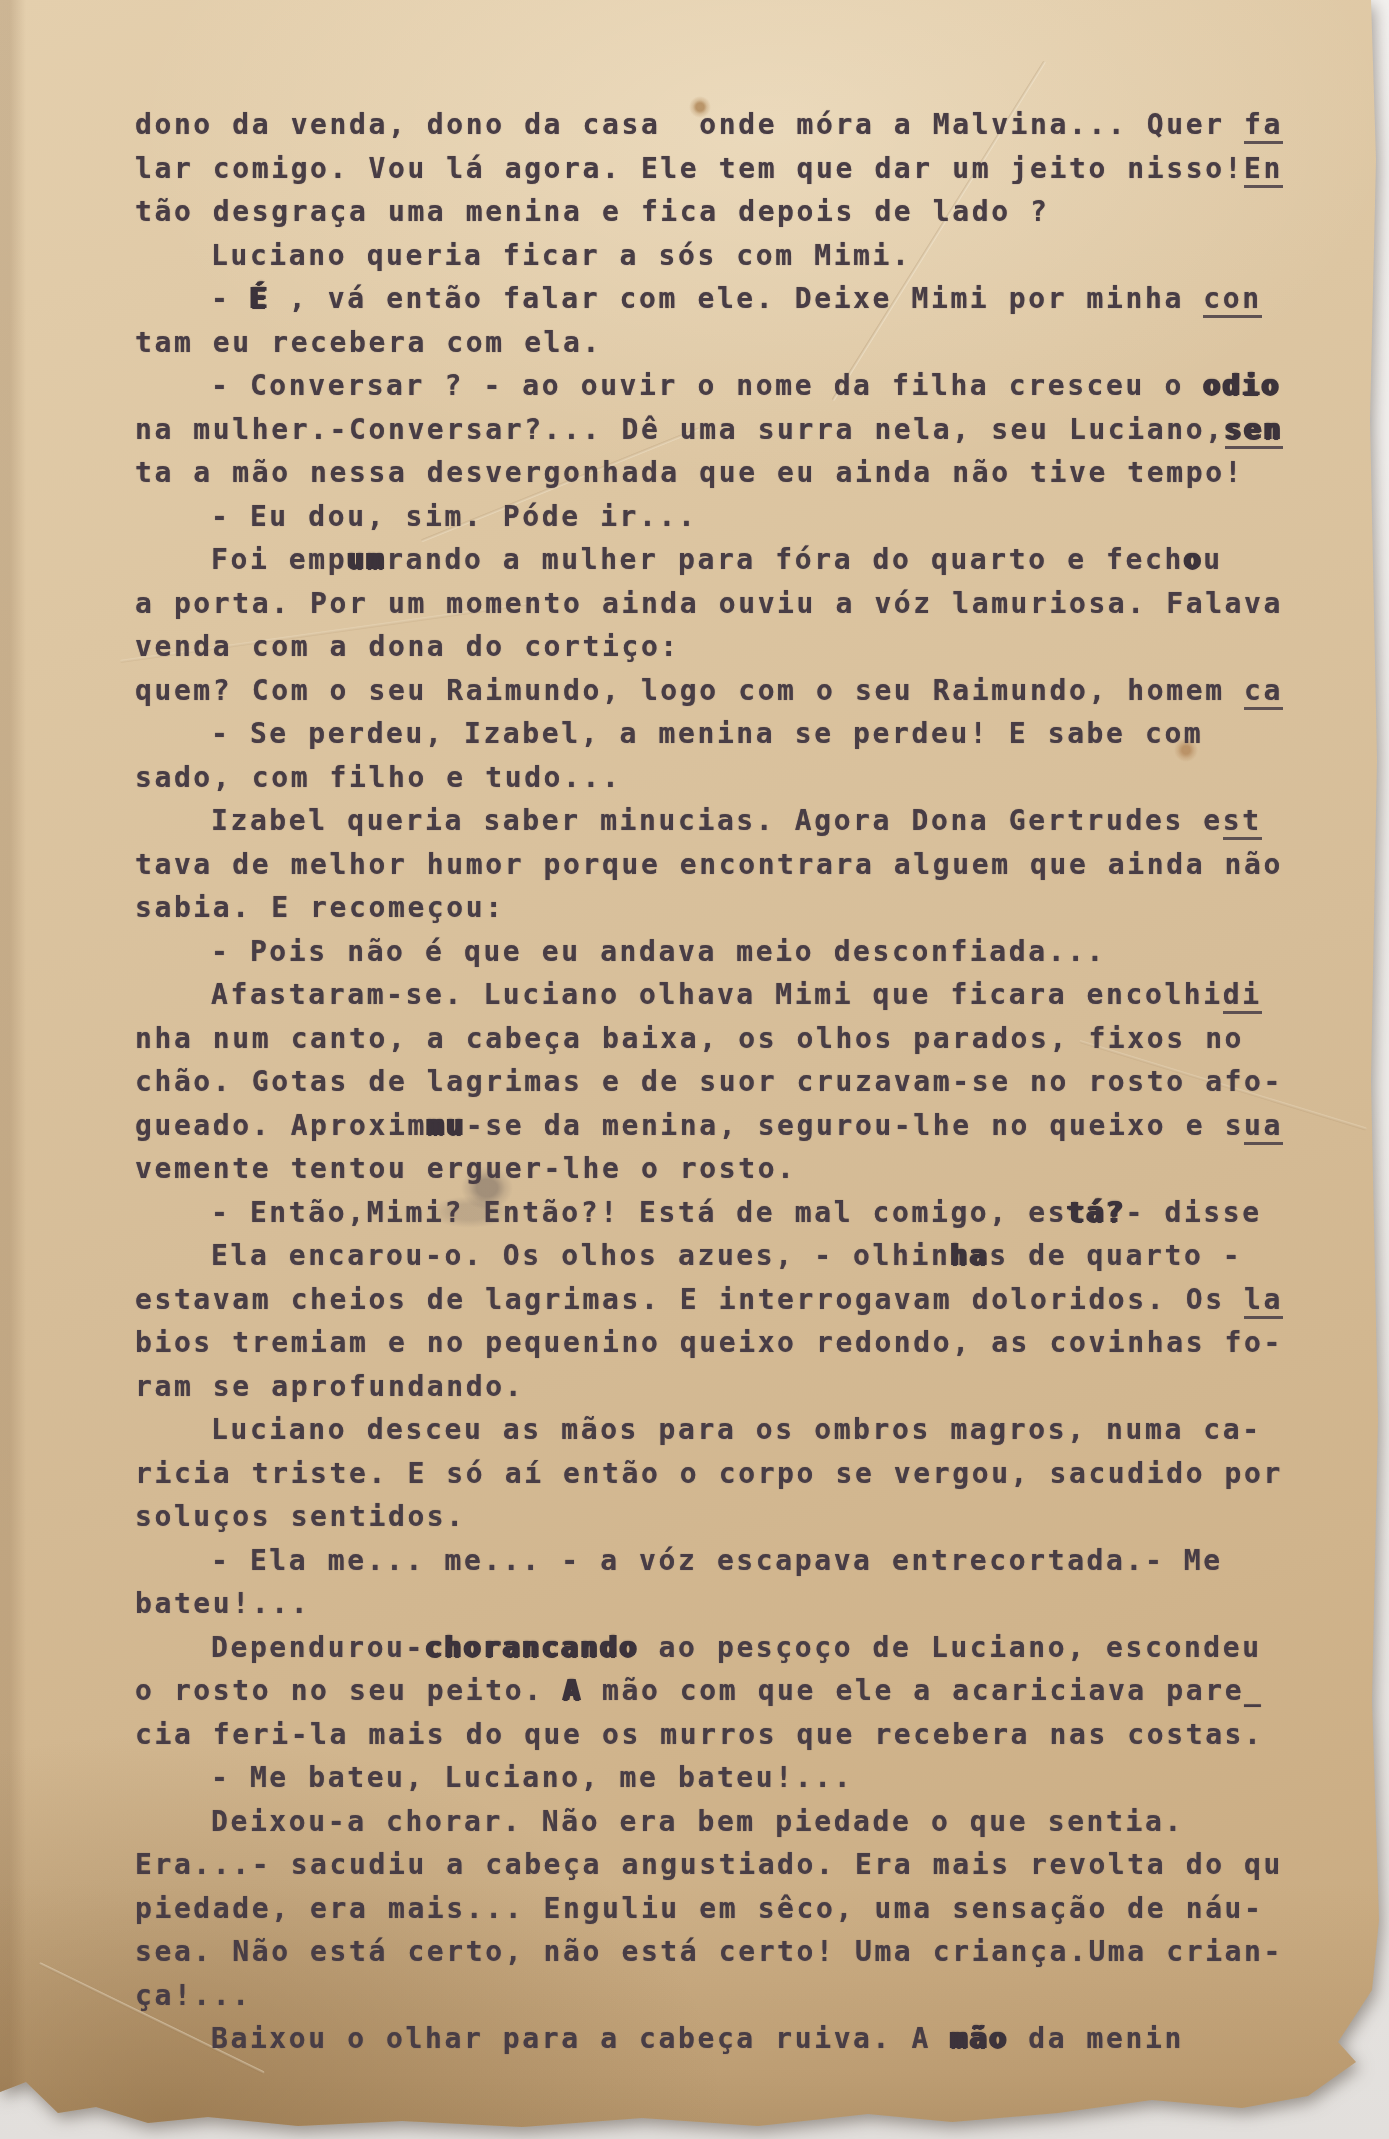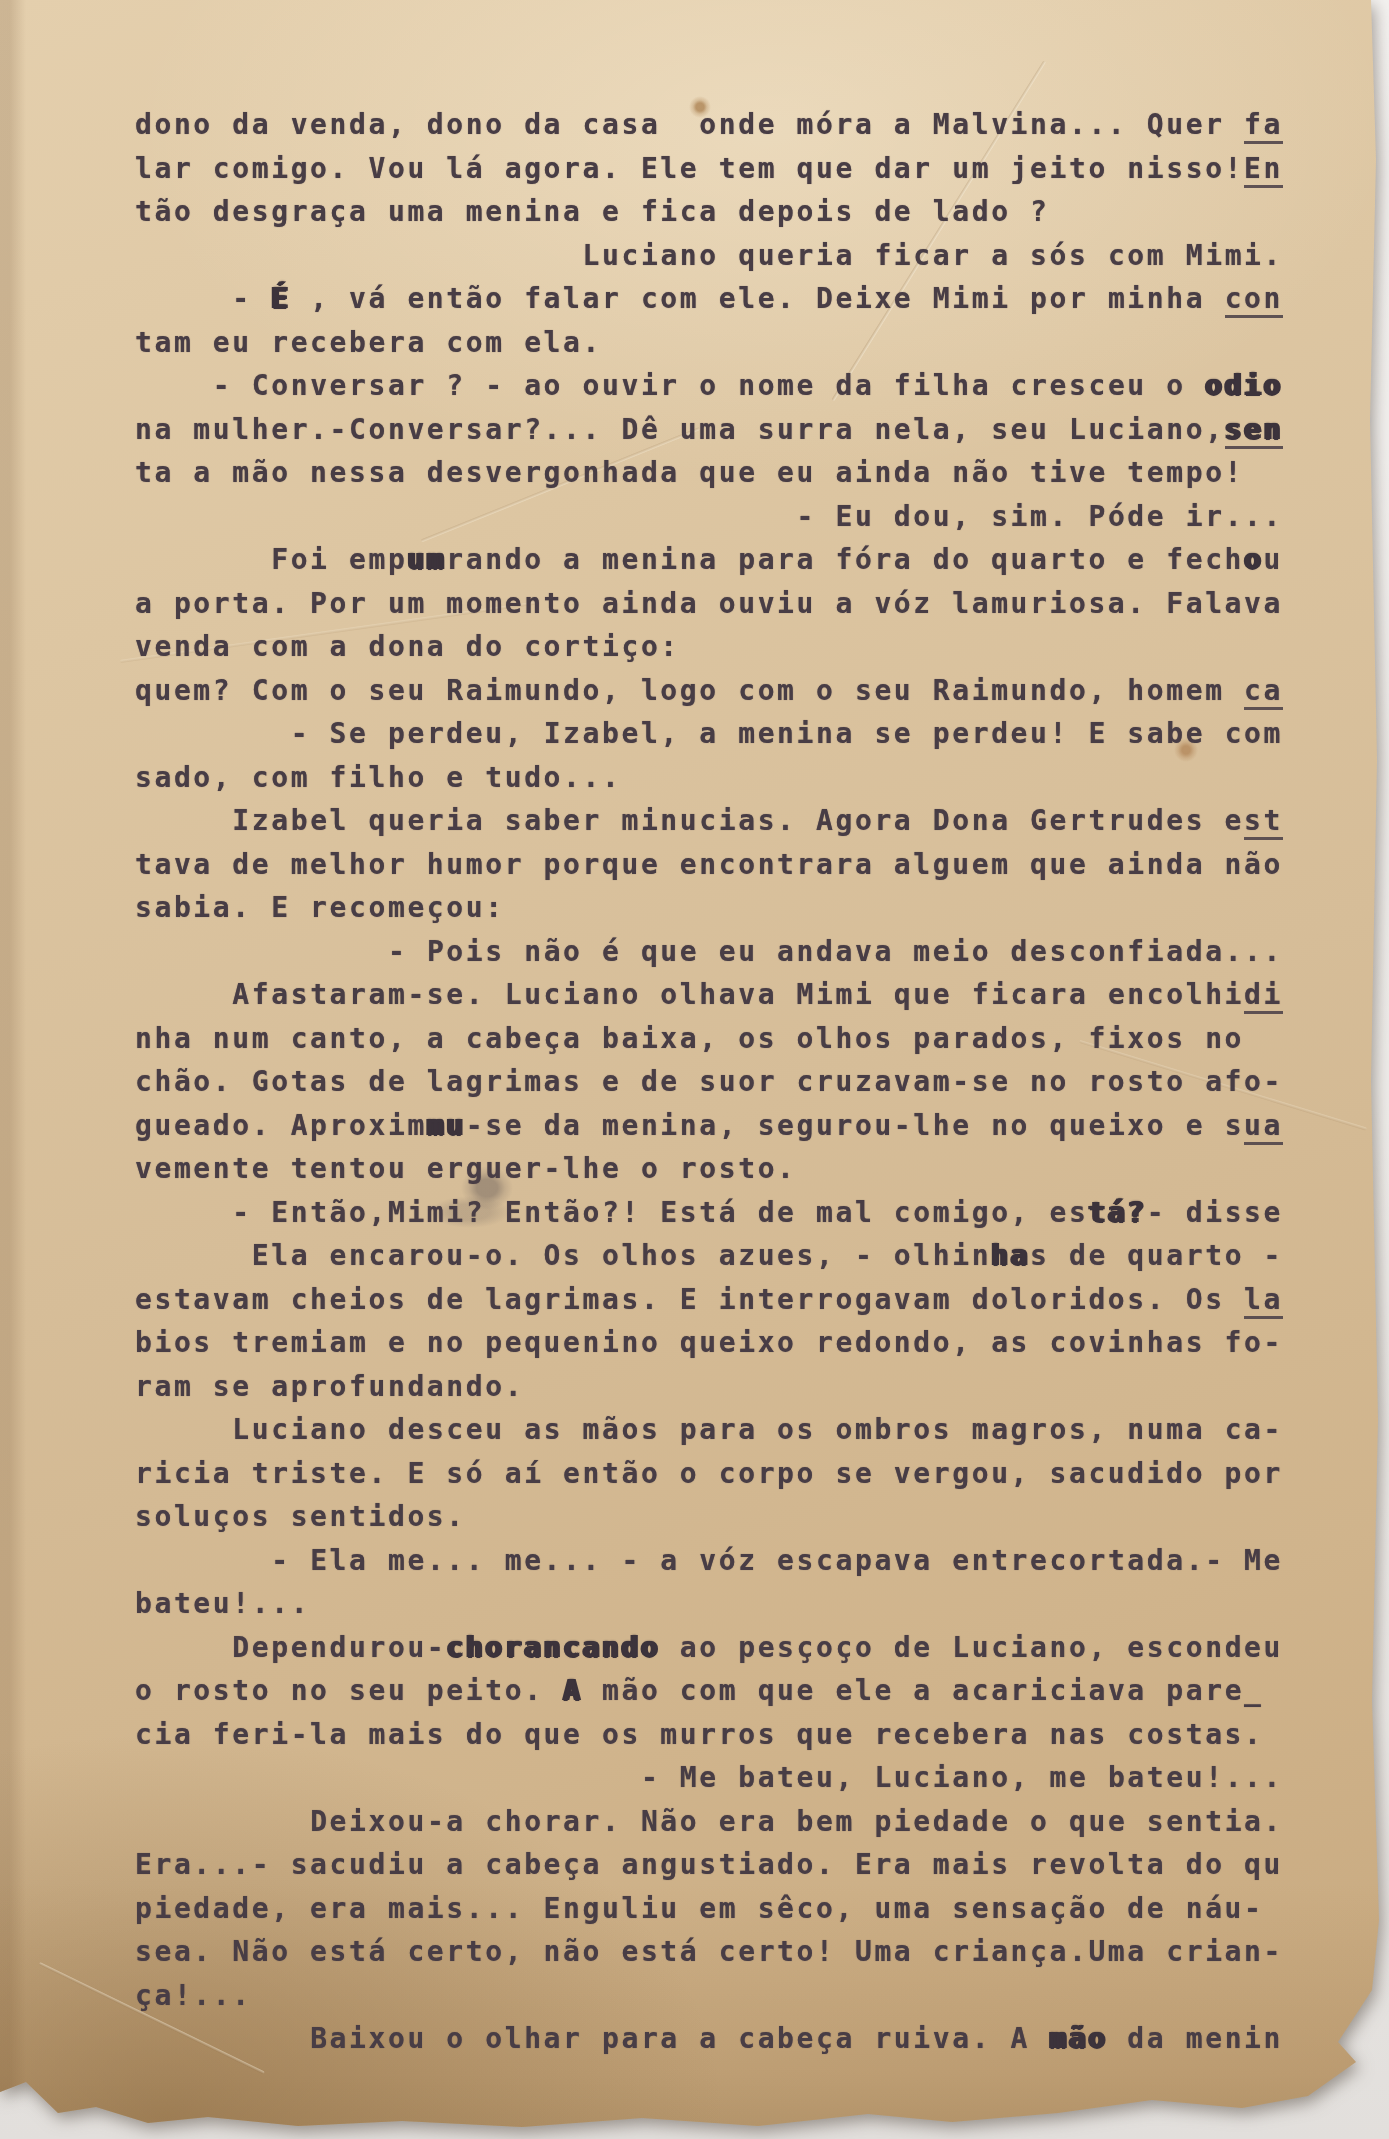--- a/index.html
+++ b/index.html
@@ -52,21 +52,21 @@
   .crease.c3{left:40px;top:1962px;width:250px;transform:rotate(26deg);}
   .crease.c4{left:1080px;top:1040px;width:300px;transform:rotate(17deg);opacity:.6;}
   .crease.c5{left:120px;top:660px;width:420px;transform:rotate(-8deg);opacity:.5;}
   .textblock{
     position:absolute;left:135px;top:103px;
     font-size:28px;line-height:43.5px;font-weight:700;
     letter-spacing:2.6px;color:var(--ink,#483d45);
     text-shadow:0 0 1px rgba(72,61,69,.65);
   }
   .line{white-space:pre;height:43.5px;}
-  .line.ind{padding-left:76px;text-align:right;}
+  .line.ind{padding-left:76px;}
   .u{border-bottom:3px solid rgba(72,61,69,.85);}
   .x{
     color:#3c333b;
     text-shadow:1.6px 0 0 #3c333b,-1.6px 0 0 #3c333b,0 1.2px 0 #3c333b,0 0 2px rgba(60,51,59,.9);
   }
 </style>
 </head>
 <body>
 
 <div class="scan">
@@ -81,21 +81,21 @@
           <div class="line"><span>dono da venda, dono da casa  onde móra a Malvina... Quer </span><span class="u">fa</span></div>
           <div class="line"><span>lar comigo. Vou lá agora. Ele tem que dar um jeito nisso!</span><span class="u">En</span></div>
           <div class="line"><span>tão desgraça uma menina e fica depois de lado ?</span></div>
           <div class="line ind"><span>Luciano queria ficar a sós com Mimi.</span></div>
           <div class="line ind"><span>- </span><span class="x">É</span><span> , vá então falar com ele. Deixe Mimi por minha </span><span class="u">con</span></div>
           <div class="line"><span>tam eu recebera com ela.</span></div>
           <div class="line ind"><span>- Conversar ? - ao ouvir o nome da filha cresceu o </span><span class="x">odio</span></div>
           <div class="line"><span>na mulher.-Conversar?... Dê uma surra nela, seu Luciano,</span><span class="x u">sen</span></div>
           <div class="line"><span>ta a mão nessa desvergonhada que eu ainda não tive tempo!</span></div>
           <div class="line ind"><span>- Eu dou, sim. Póde ir...</span></div>
-          <div class="line ind"><span>Foi emp</span><span class="x">um</span><span>rando a menina para fóra do quarto e fech</span><span class="x">o</span><span>u</span></div>
+          <div class="line ind"><span>Foi emp</span><span class="x">um</span><span>rando a mulher para fóra do quarto e fech</span><span class="x">o</span><span>u</span></div>
           <div class="line"><span>a porta. Por um momento ainda ouviu a vóz lamuriosa. Falava</span></div>
           <div class="line"><span>venda com a dona do cortiço:</span></div>
           <div class="line"><span>quem? Com o seu Raimundo, logo com o seu Raimundo, homem </span><span class="u">ca</span></div>
           <div class="line ind"><span>- Se perdeu, Izabel, a menina se perdeu! E sabe com</span></div>
           <div class="line"><span>sado, com filho e tudo...</span></div>
           <div class="line ind"><span>Izabel queria saber minucias. Agora Dona Gertrudes e</span><span class="u">st</span></div>
           <div class="line"><span>tava de melhor humor porque encontrara alguem que ainda não</span></div>
           <div class="line"><span>sabia. E recomeçou:</span></div>
           <div class="line ind"><span>- Pois não é que eu andava meio desconfiada...</span></div>
           <div class="line ind"><span>Afastaram-se. Luciano olhava Mimi que ficara encolhi</span><span class="u">di</span></div>

